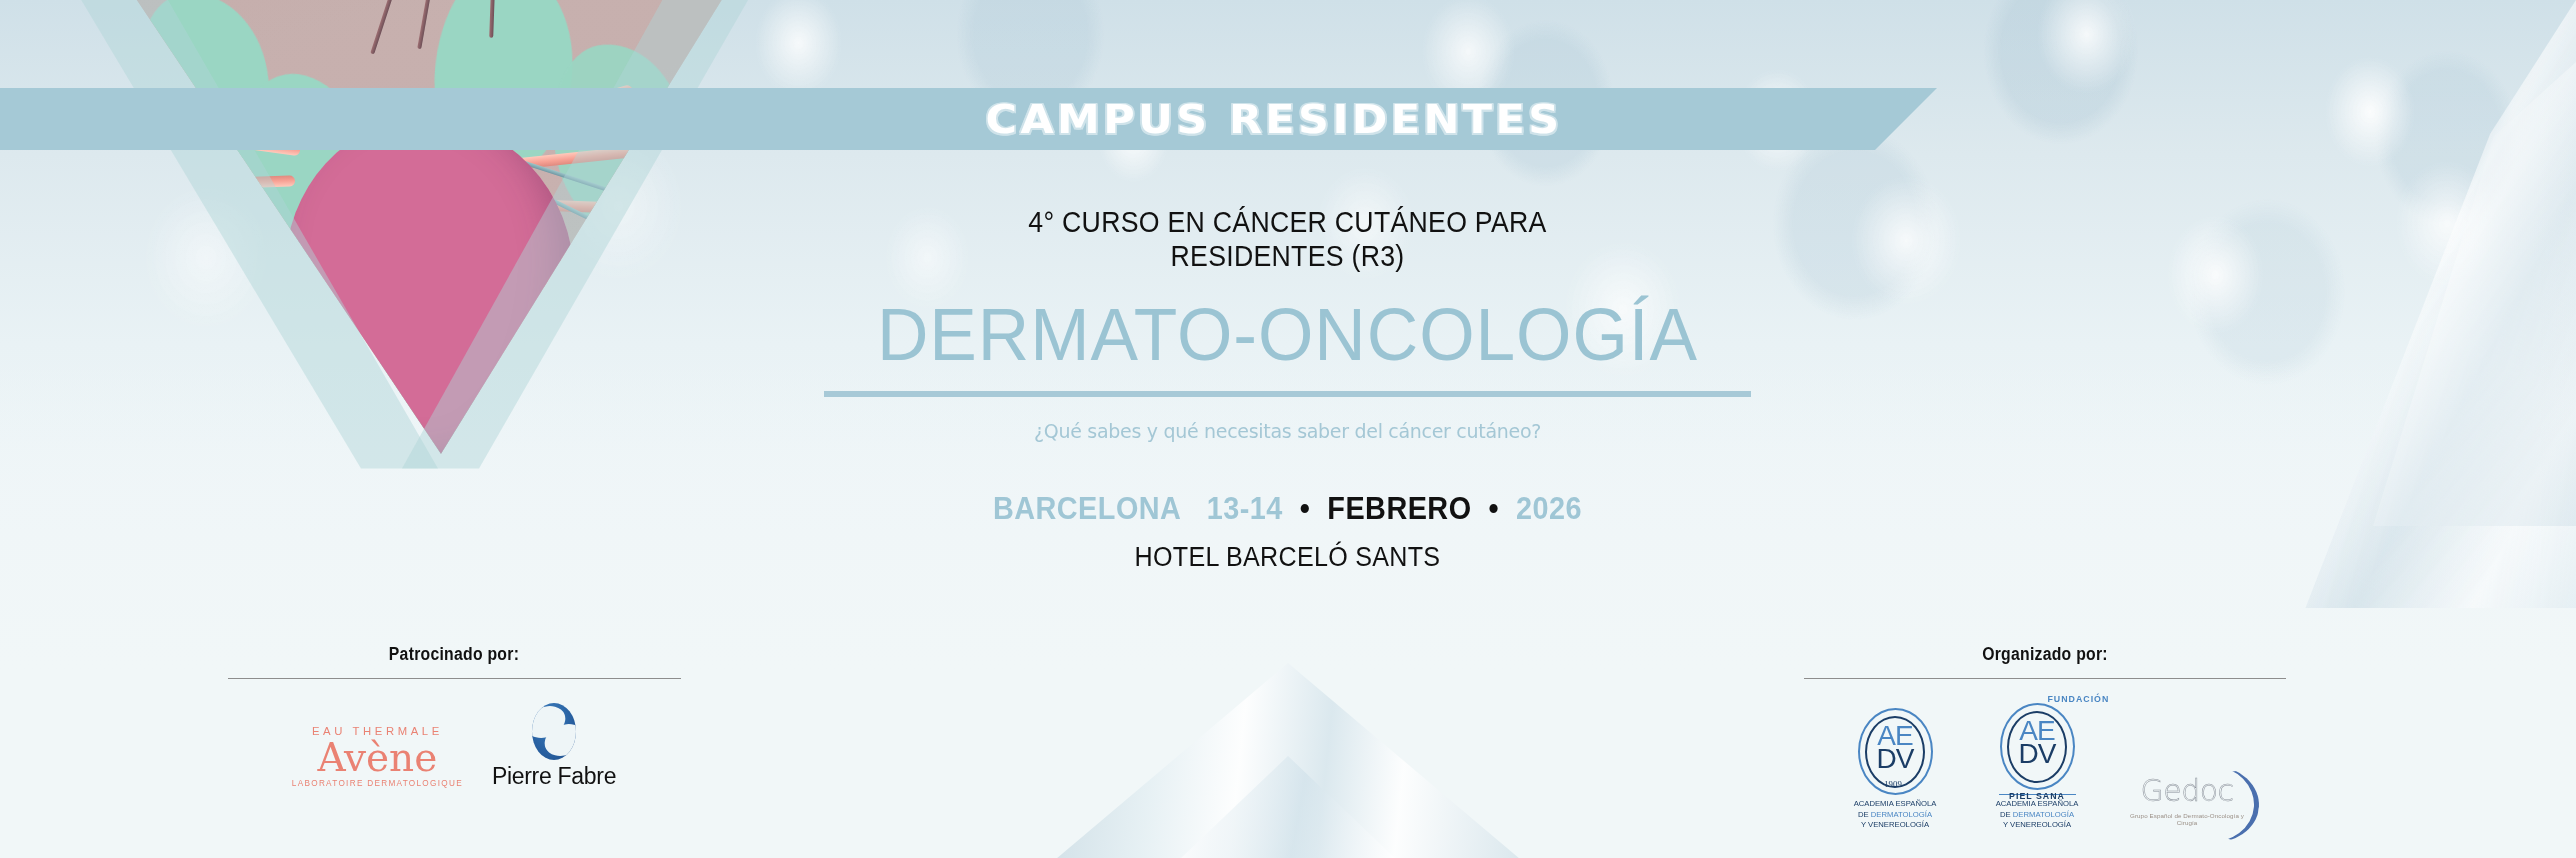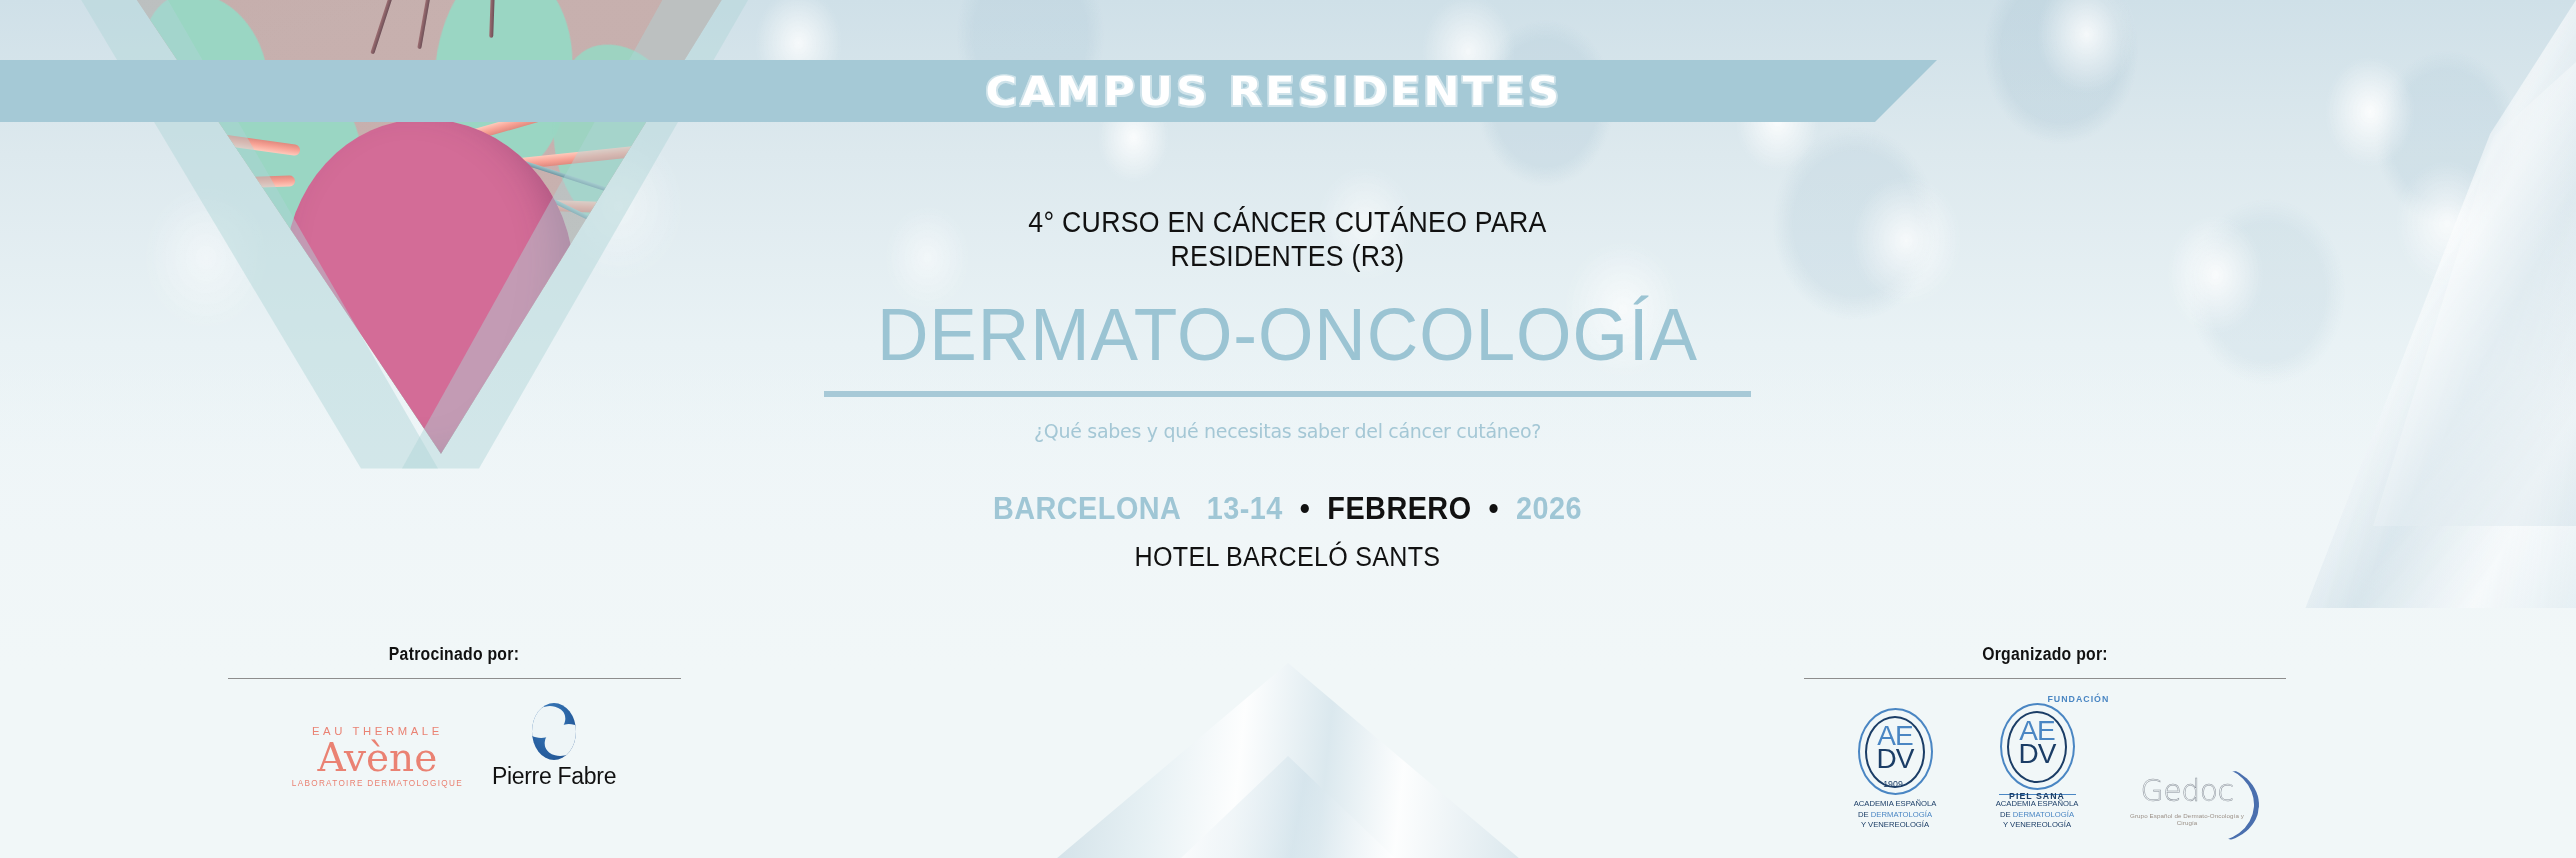--- a/index.html
+++ b/index.html
@@ -210,21 +210,21 @@
     position: absolute;
     left: 72px; top: -15.5px;
     width: 685px; height: 484px;
     clip-path: polygon(599px 0, 685px 0, 407px 484px, 330px 484px);
     background: rgba(176,213,215,0.45);
   }
 
   
   .campus-bar {
     position: absolute;
-    left: 0; top: 60px;
+    left: 0; top: 88px;
     width: 1937px; height: 62px;
     background: #a5c9d6;
     clip-path: polygon(0 0, 1937px 0, 1875px 62px, 0 62px);
     display: flex; align-items: center; justify-content: center;
   }
   .campus-text {
     font-family: "DejaVu Sans", sans-serif;
     font-weight: 700;
     font-size: 39px;
     letter-spacing: 3.1px;
@@ -386,21 +386,21 @@
     font-family: "Liberation Sans", sans-serif;
     font-size: 28px; font-weight: 400; color: #4a86c3; letter-spacing: -1px;
   }
   .aedv-ring .dv {
     position: absolute; left: 0; right: 0; top: 35px;
     font-family: "Liberation Sans", sans-serif;
     font-size: 28px; font-weight: 400; color: #1b3d66; letter-spacing: -1px;
   }
   .aedv-ring .year {
     position: absolute; left: 0; right: 4px; bottom: 6.2px;
-    font-family: Liberation Sans, sans-serif;
+    font-family: Liberation Serif, serif;
     font-size: 8.8px; color: #1b3d66;
   }
   .aedv-ring .arc-top, .aedv-ring .arc-bot {
     position: absolute; left: 0; right: 0;
     font-family: "Liberation Sans", sans-serif;
     font-size: 8.8px; font-weight: 700; color: #4a86c3; letter-spacing: 1px;
   }
   .aedv-ring .arc-top { top: -9.3px; margin-left: 48px; }
   .aedv-ring .arc-bot { bottom: -10.3px; color: #1b3d66; }
   .aedv-underline { width: 77px; height: 1px; background: #4a86c3; margin: 4.1px auto 2.1px; }

